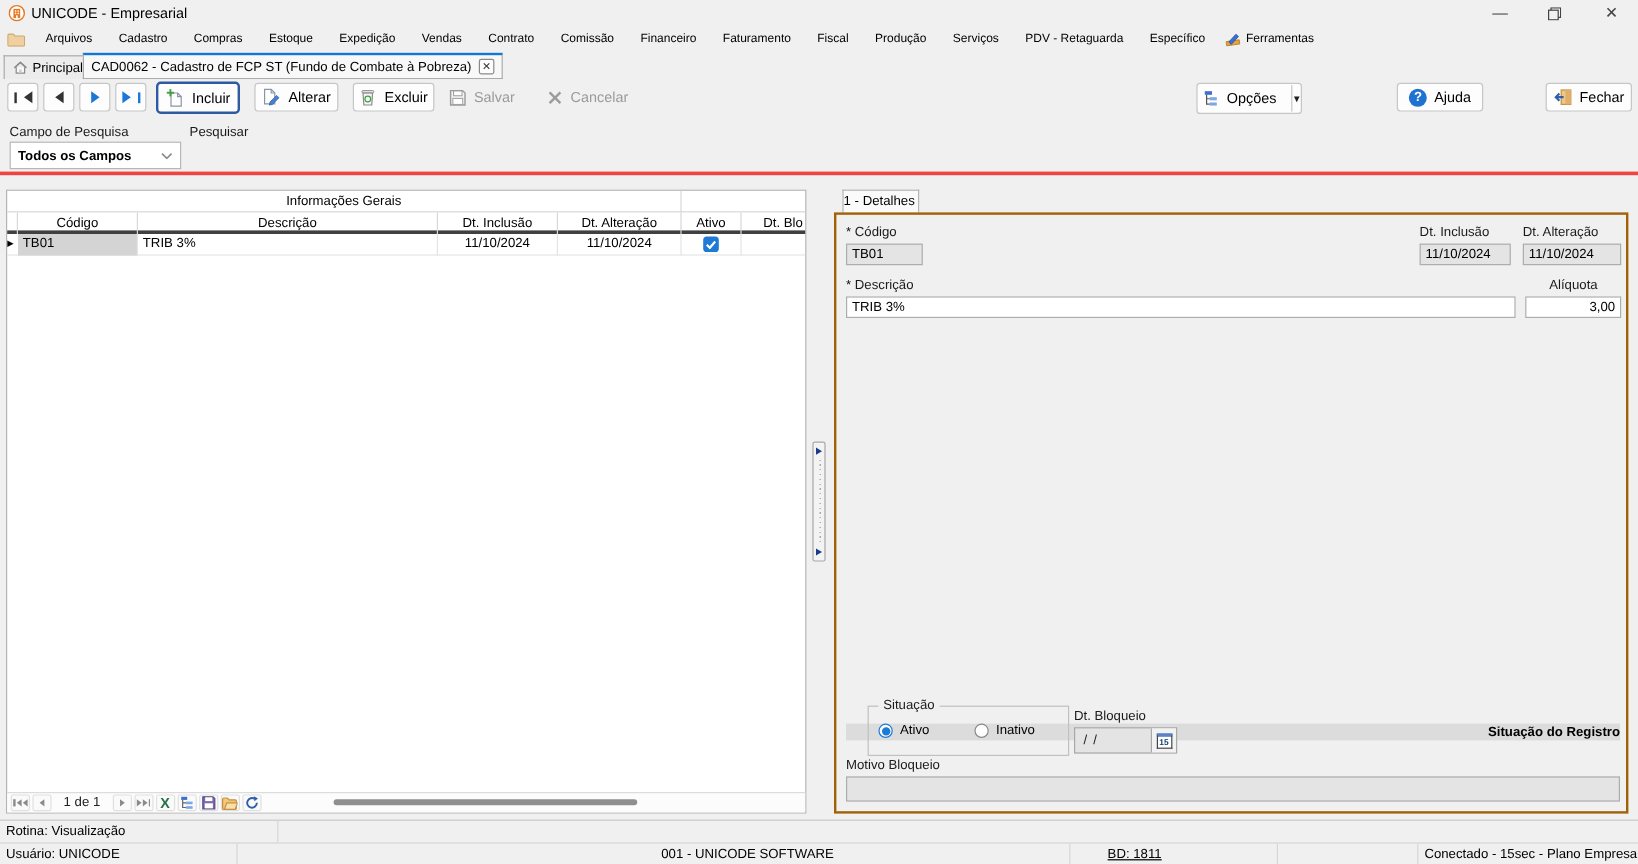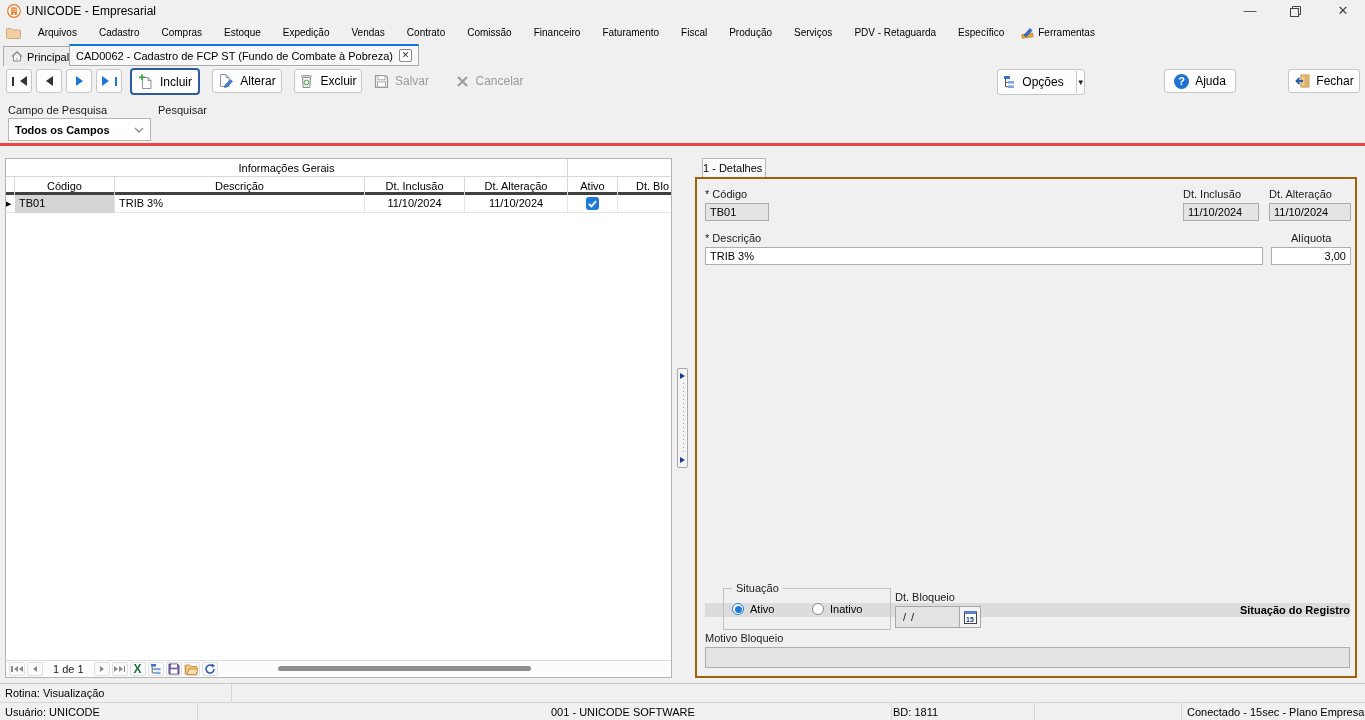--- a/index.html
+++ b/index.html
@@ -158,21 +158,21 @@
   #statusbar { position:absolute; left:0; top:683px; width:1365px; height:37px; background:#f0f0f0;
                border-top:1px solid #c9c9c9; }
   #sb-row1 { position:absolute; left:0; top:0; width:1365px; height:19px; border-bottom:1px solid #d6d6d6; }
   #sb-row2 { position:absolute; left:0; top:19px; width:1365px; height:18px; }
   .sb-cell { position:absolute; top:0; height:100%; line-height:18px; padding-left:5px;
              border-right:1px solid #d6d6d6; overflow:hidden; white-space:nowrap; }
   #sb-rotina { left:0; width:232px; line-height:19px; }
   #sb-usuario { left:0; width:198px; }
   #sb-banco { left:198px; width:348px; }
   #sb-empresa { left:546px; width:346px; }
-  #sb-bd { left:880px; width:155px; padding-left:13px; }
+  #sb-bd { left:910px; width:155px; padding-left:13px;text-decoration:underline; }
   #sb-blank { left:1047px; width:135px; }
   #sb-conexao { left:1182px; width:183px; border-right:none; }
 
   svg { display:block; }
 </style>
 </head>
 <body>
 
 <div id="app">
 

